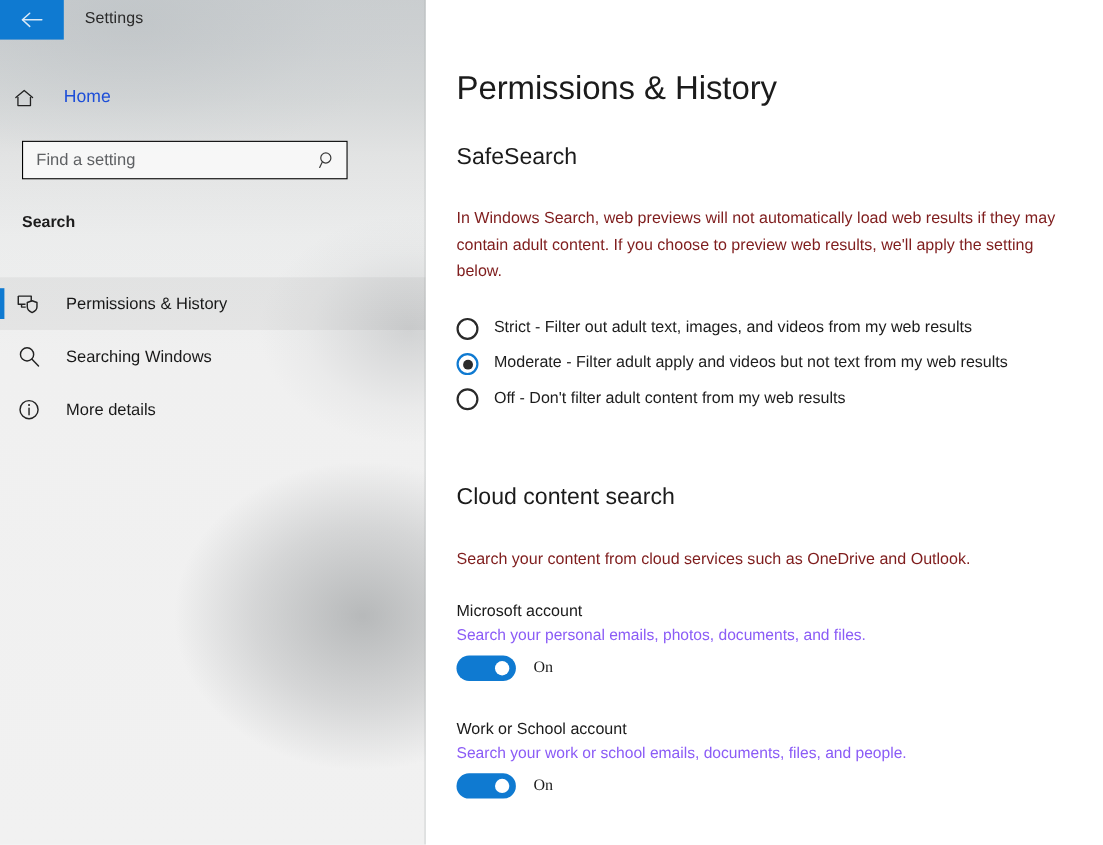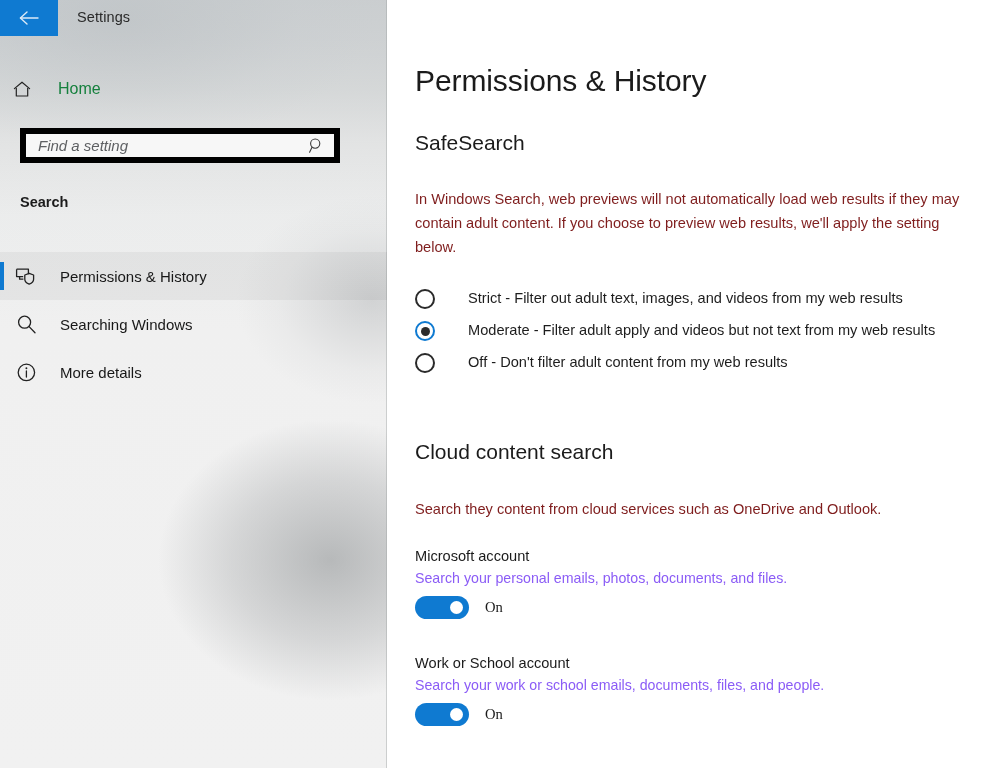--- a/index.html
+++ b/index.html
@@ -94,36 +94,35 @@
     z-index: 4;
   }
   .home-icon {
     width: 44px;
     display: flex;
     justify-content: center;
     align-items: center;
   }
   .home-label {
     font-size: 16px;
-    color: #15803d;
+    color: #1d4ed8;
     margin-left: 14px;
   }
 
   
   .search-box {
     position: absolute;
     left: 20px; top: 128px;
-    width: 320px; height: 35px;
+    width: 296px; height: 35px;
     background: rgba(249,249,249,0.88);
-    border: 6px solid #000000;
+    border: 1px solid #000000;
     display: flex;
     align-items: center;
     z-index: 4;
     cursor: text;
-    font-style: italic;
   }
   .search-input-text {
     flex: 1;
     margin-left: 12px;
     font-size: 15px;
     color: #5e6063;
   }
   .search-icon-wrap {
     width: 36px;
     display: flex;
@@ -217,21 +216,20 @@
   .radio-group {
     position: absolute;
     left: 27px; top: 288px;
     width: 565px;
   }
   .radio-row {
     display: flex;
     align-items: flex-start;
     margin-bottom: 11px;
     cursor: pointer;
-    gap: 19px;
   }
   .radio-mark {
     position: relative;
     flex: 0 0 auto;
     width: 20px; height: 20px;
     border-radius: 50%;
     border: 2px solid #2a2a2a;
     background: #ffffff;
     margin-top: 1px;
   }
@@ -397,21 +395,21 @@
         <span class="radio-mark"></span>
         <span class="radio-label">Moderate - Filter adult apply and videos but not text from my web results</span>
       </div>
       <div class="radio-row">
         <span class="radio-mark"></span>
         <span class="radio-label">Off - Don't filter adult content from my web results</span>
       </div>
     </div>
 
     <h2 class="section-title" id="cloud-title">Cloud content search</h2>
-    <p class="body-text" id="cloud-desc">Search they content from cloud services such as OneDrive and Outlook.</p>
+    <p class="body-text" id="cloud-desc">Search your content from cloud services such as OneDrive and Outlook.</p>
 
     <div class="setting-block" id="ms-account-block">
       <div class="setting-name">Microsoft account</div>
       <div class="setting-desc">Search your personal emails, photos, documents, and files.</div>
       <div class="toggle-row">
         <span class="toggle"></span>
         <span class="toggle-state">On</span>
       </div>
     </div>
 

